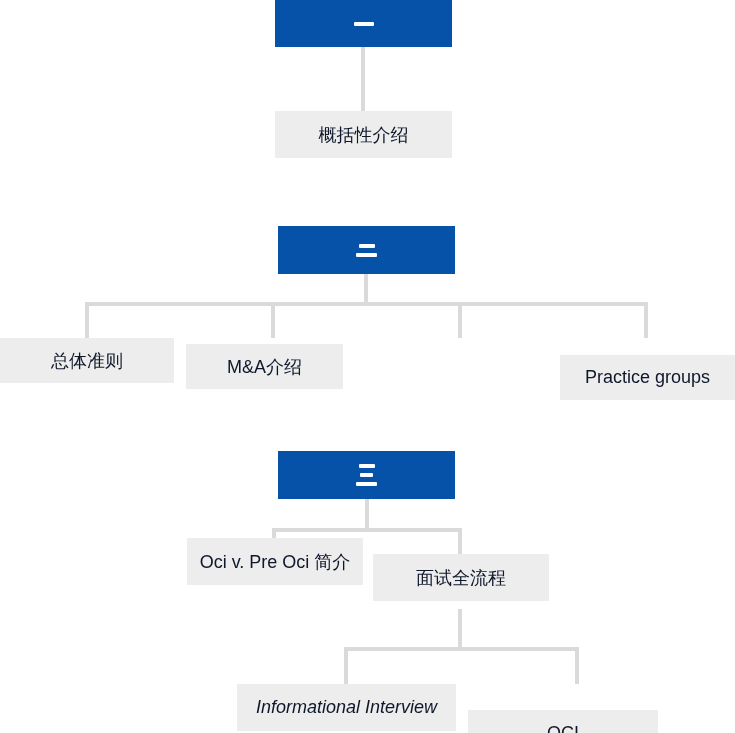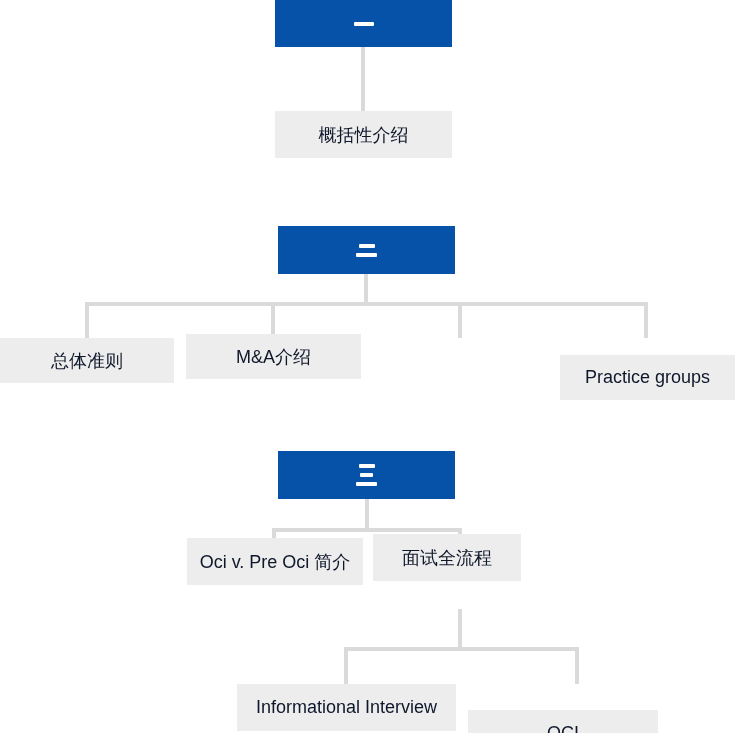--- a/index.html
+++ b/index.html
@@ -54,37 +54,37 @@
 
   
   #blue2 { left: 278px; top: 226px; width: 177px; height: 48px; }
   #c2s   { left: 364px; top: 274px; width: 4px;   height: 28px; }
   #c2h   { left: 85px;  top: 302px; width: 563px; height: 4px;  }
   #c2d1  { left: 85px;  top: 306px; width: 4px;   height: 32px; }
   #c2d2  { left: 271px; top: 306px; width: 4px;   height: 32px; }
   #c2d3  { left: 458px; top: 306px; width: 4px;   height: 32px; }
   #c2d4  { left: 644px; top: 306px; width: 4px;   height: 32px; }
   #g2a   { left: 0;     top: 338px; width: 174px; height: 45px; }
-  #g2b   { left: 186px; top: 334px; width: 175px; height: 45px; }
+  #g2b   { left: 186px; top: 344px; width: 157px; height: 45px; }
   #g2c   { left: 373px; top: 338px; width: 175px; height: 45px; }
   #g2d   { left: 560px; top: 338px; width: 175px; height: 45px; margin-top: 17px; }
 
   
   #blue3 { left: 278px; top: 451px; width: 177px; height: 48px; }
   #c3s   { left: 365px; top: 499px; width: 4px;   height: 29px; }
   #c3h   { left: 272px; top: 528px; width: 190px; height: 4px;  }
   #c3d1  { left: 272px; top: 532px; width: 4px;   height: 30px; }
   #c3d2  { left: 458px; top: 532px; width: 4px;   height: 30px; }
   #g3a   { left: 187px; top: 538px; width: 176px; height: 47px; }
-  #g3b   { left: 373px; top: 534px; width: 148px; height: 47px; }
+  #g3b   { left: 373px; top: 554px; width: 176px; height: 47px; }
   #c4s   { left: 458px; top: 609px; width: 4px;   height: 38px; }
   #c4h   { left: 344px; top: 647px; width: 235px; height: 4px;  }
   #c4d1  { left: 344px; top: 651px; width: 4px;   height: 33px; }
   #c4d2  { left: 575px; top: 651px; width: 4px;   height: 33px; }
-  #g4a   { left: 237px; top: 684px; width: 219px; height: 47px; }
+  #g4a   { left: 237px; top: 684px; width: 219px; height: 47px; font-style: italic; }
   #g4b   { left: 468px; top: 684px; width: 190px; height: 47px; margin-top: 26px; }
 </style>
 </head>
 <body>
 
 <div class="canvas">
 
   <div class="header" id="blue1" aria-label="一">
     <span class="glyph">
         <span class="bar"></span>

